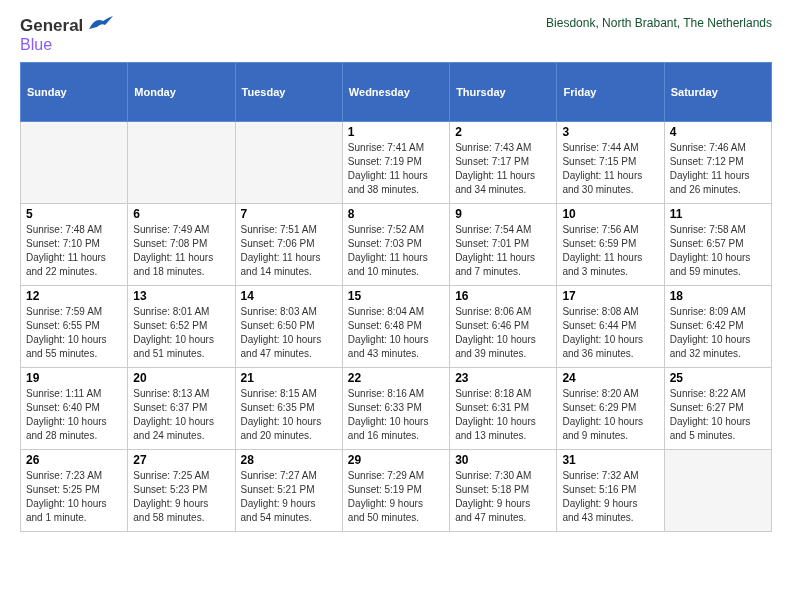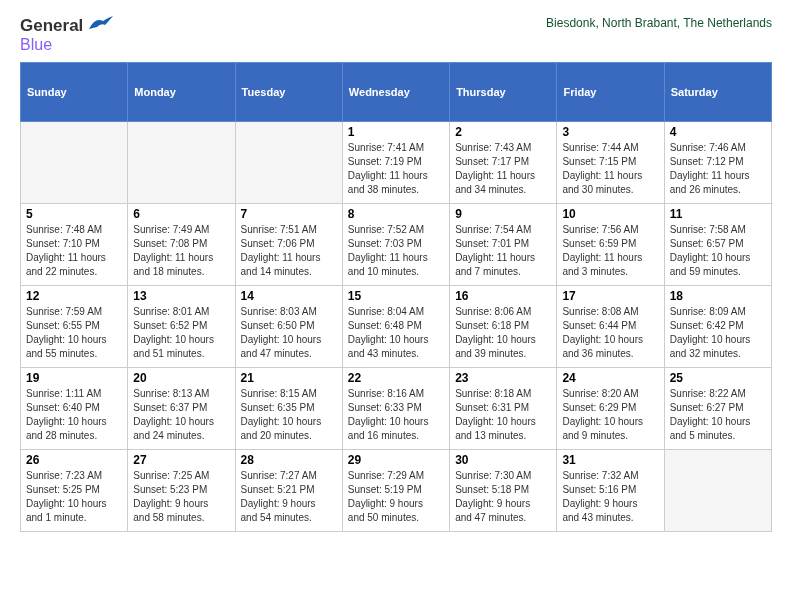--- a/index.html
+++ b/index.html
@@ -233,21 +233,21 @@
           <td>
             <span class="day-num">15</span>
             <div class="day-info">Sunrise: 8:04 AM</div>
             <div class="day-info">Sunset: 6:48 PM</div>
             <div class="day-info">Daylight: 10 hours</div>
             <div class="day-info">and 43 minutes.</div>
           </td>
           <td>
             <span class="day-num">16</span>
             <div class="day-info">Sunrise: 8:06 AM</div>
-            <div class="day-info">Sunset: 6:18 PM</div>
+            <div class="day-info">Sunset: 6:46 PM</div>
             <div class="day-info">Daylight: 10 hours</div>
             <div class="day-info">and 39 minutes.</div>
           </td>
           <td>
             <span class="day-num">17</span>
             <div class="day-info">Sunrise: 8:08 AM</div>
             <div class="day-info">Sunset: 6:44 PM</div>
             <div class="day-info">Daylight: 10 hours</div>
             <div class="day-info">and 36 minutes.</div>
           </td>

